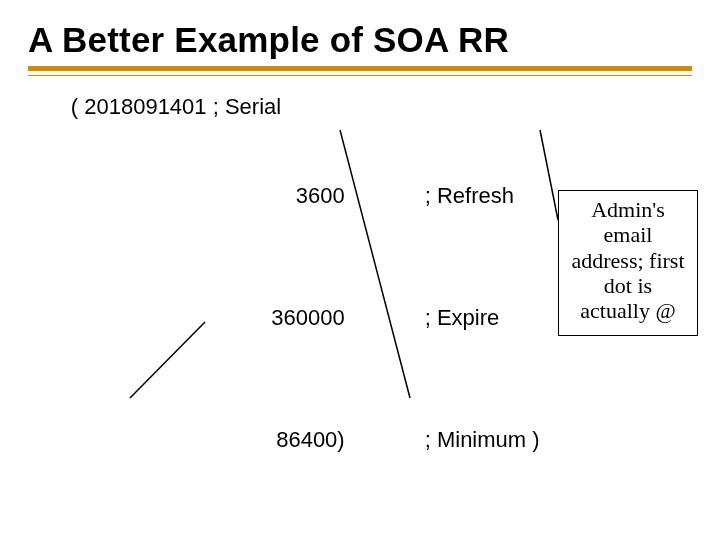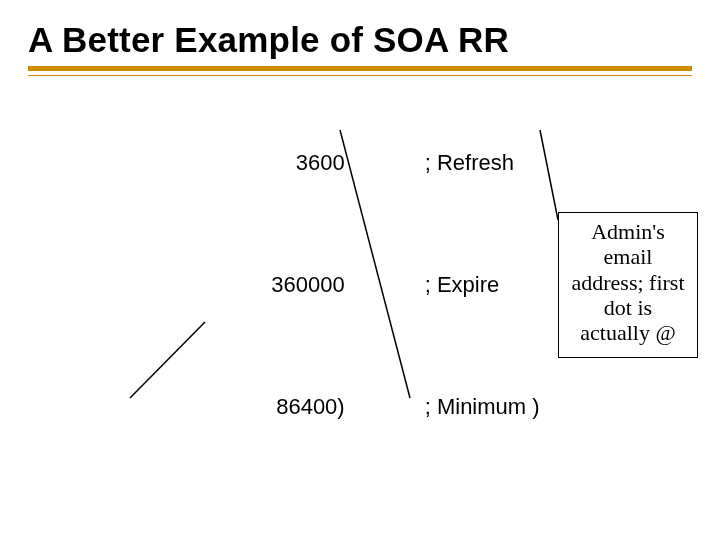--- a/index.html
+++ b/index.html
@@ -78,41 +78,41 @@
     left: 320px;
     top: 398px;
     width: 214px;
     height: 94px;
   }
   #callout-admin {
     left: 558px;
     top: 190px;
     width: 140px;
     height: 146px;
-    margin-top: 22px;
   }
   svg.lines {
     position: absolute;
     left: 0;
     top: 0;
     width: 720px;
     height: 540px;
     pointer-events: none;
   }
 </style>
 </head>
 <body>
 
 <div class="slide">
 
   <h1 class="title">A Better Example of SOA RR</h1>
   <div class="rule-thick"></div>
   <div class="rule-thin"></div>
 
   <div class="record">
+    <div class="row lineSerial">       ( 2018091401 ; Serial</div>
 
     <div class="row">
       <span class="nums">3600</span><span class="comment">; Refresh</span>
     </div>
     <div class="row">
       <span class="nums">360000</span><span class="comment">; Expire</span>
     </div>
     <div class="row">
       <span class="nums">86400)</span><span class="comment">; Minimum )</span>
     </div>

